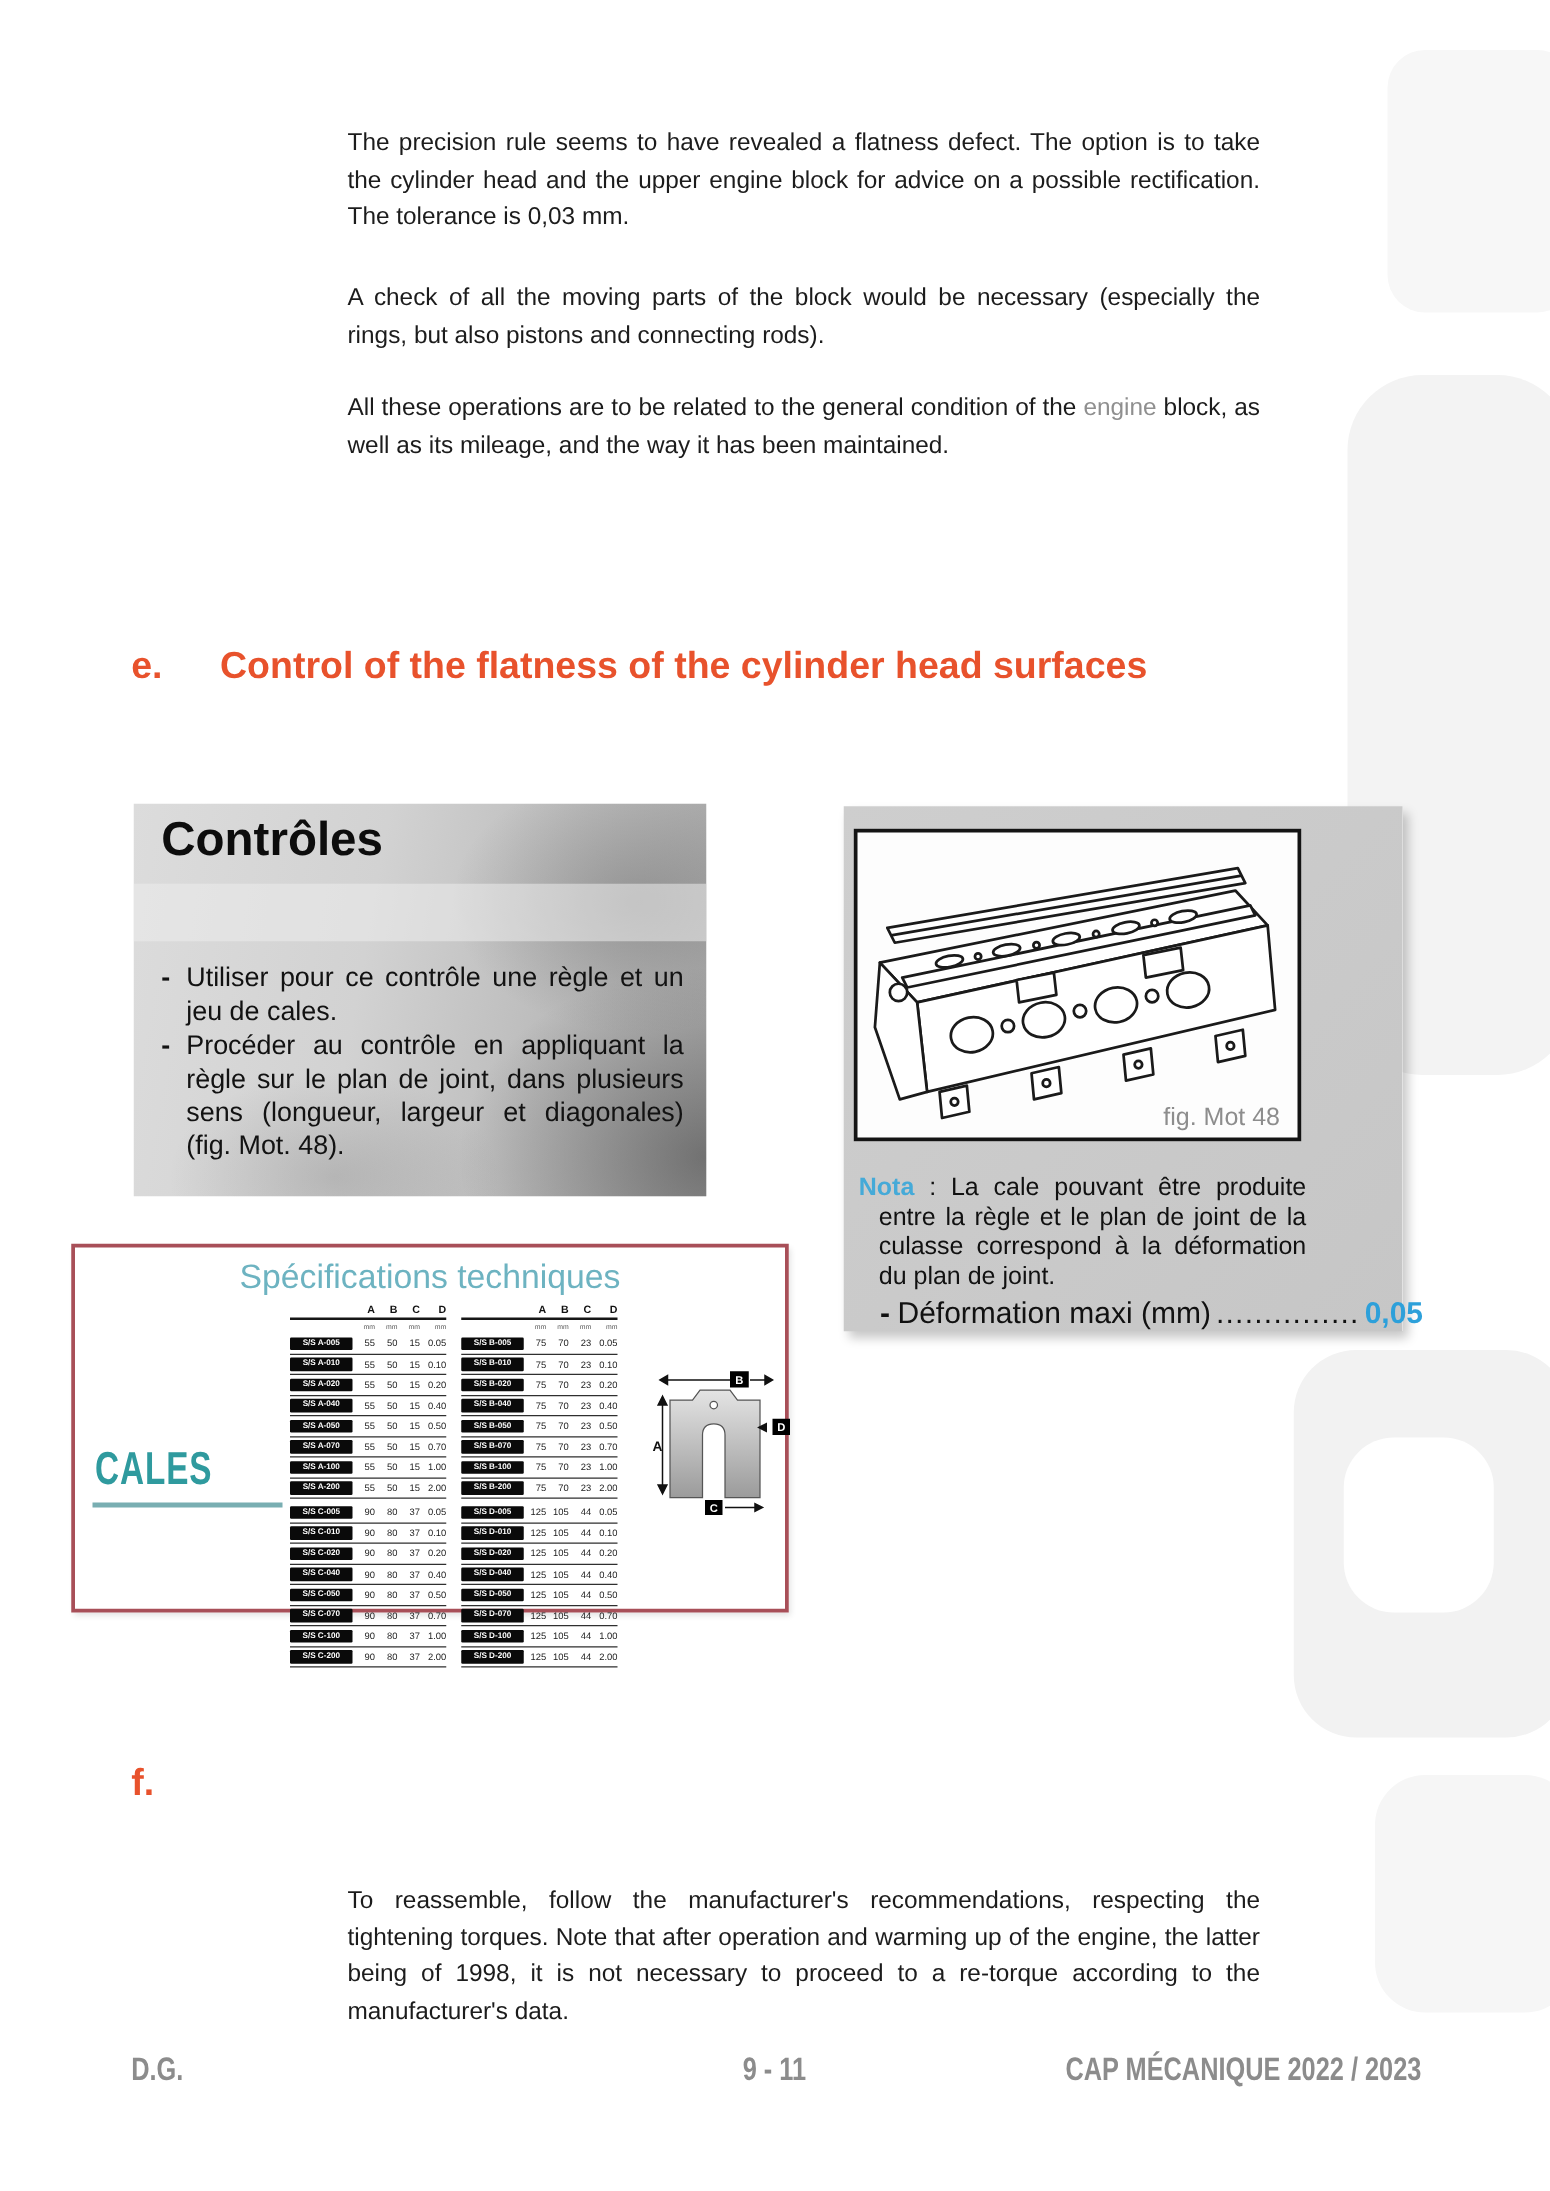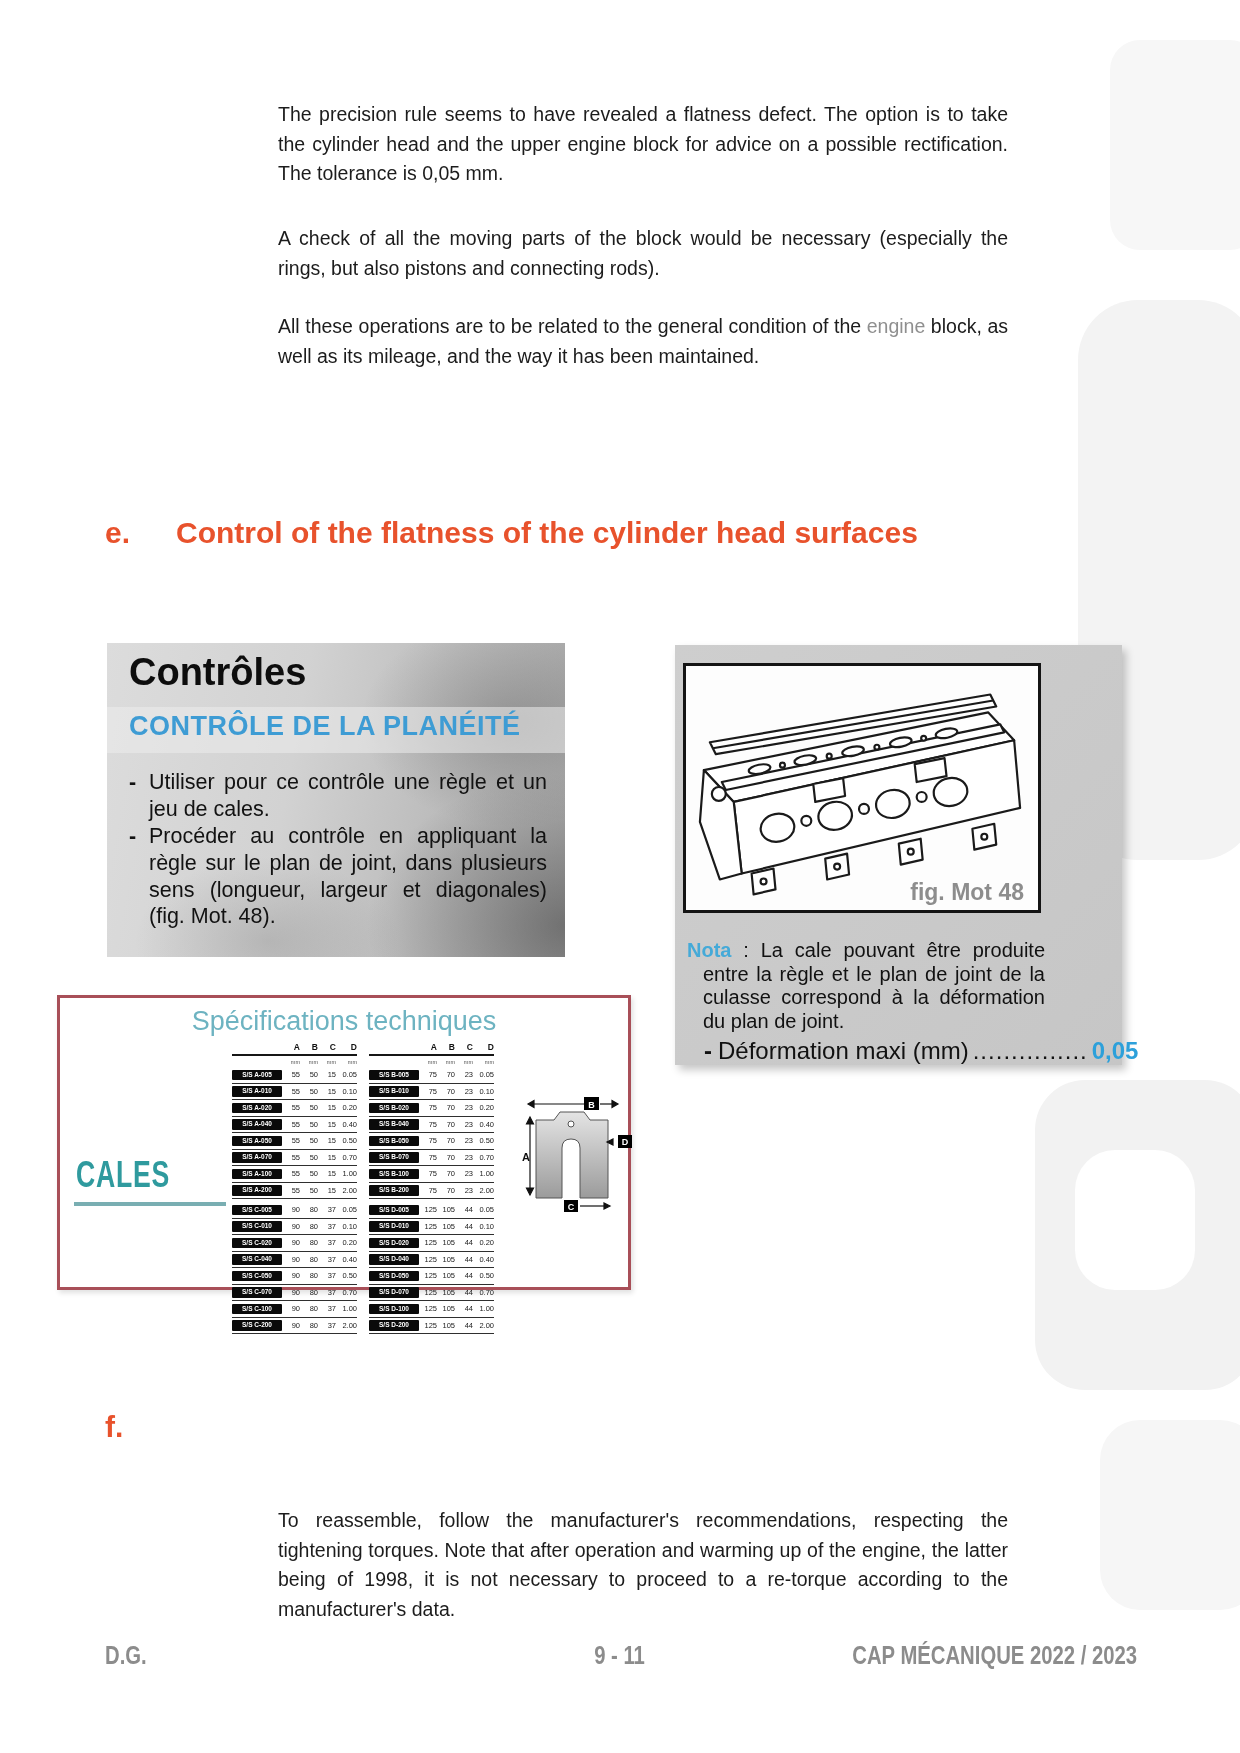--- a/index.html
+++ b/index.html
@@ -36,21 +36,21 @@
   .cb-bullets{position:absolute;left:22px;top:126px;width:418px;font-size:21.5px;line-height:1.25;color:#121212;}
   .bullet{display:flex;}
   .bullet .dash{width:20px;flex:0 0 20px;font-weight:bold;}
   .bullet .btext{flex:1;text-align:justify;}
 
   
   .fig-panel{left:675px;top:645px;width:447px;height:420px;background:linear-gradient(135deg,#cecece,#c6c6c6);
              box-shadow:4px 5px 8px rgba(0,0,0,0.22);}
   .fig-frame{position:absolute;left:8px;top:18px;width:358px;height:250px;background:#fdfdfd;
              border:3px solid #141414;box-sizing:border-box;}
-  .fig-caption{position:absolute;right:14px;bottom:4px;font-size:23px;font-weight:bold;color:#8d8d8d;}
+  .fig-caption{position:absolute;right:14px;bottom:4px;font-size:20px;font-weight:normal;color:#8d8d8d;}
   .nota{position:absolute;left:12px;top:294px;width:342px;font-size:20px;line-height:1.18;
         text-align:justify;padding-left:16px;text-indent:-16px;color:#111;}
   .nota-label{font-weight:bold;color:#45aad8;}
   .deform-line{position:absolute;left:4px;top:392px;width:356px;font-size:24px;color:#111;white-space:nowrap;margin-left:25px;}
   .d-dash{font-weight:bold;margin-right:6px;}
   .d-dots{letter-spacing:1px;margin-left:4px;}
   .d-value{font-weight:bold;color:#2da0da;margin-left:4px;}
 
   
   .spec-box{left:57px;top:995px;width:574px;height:295px;background:#fff;border:3px solid #a84f58;
@@ -90,31 +90,30 @@
 <body>
 
 <div class="page">
 
   <div class="wm wm0"></div>
   <div class="wm wm1"></div>
   <div class="wm wm2"></div>
   <div class="wm wm2b"></div>
   <div class="wm wm3"></div>
 
-  <p class="para p1">The precision rule seems to have revealed a flatness defect. The option is to take the cylinder head and the upper engine block for advice on a possible rectification. The tolerance is 0,05 mm.</p>
+  <p class="para p1">The precision rule seems to have revealed a flatness defect. The option is to take the cylinder head and the upper engine block for advice on a possible rectification. The tolerance is 0,03 mm.</p>
   <p class="para p2">A check of all the moving parts of the block would be necessary (especially the rings, but also pistons and connecting rods).</p>
   <p class="para p3"><span>All these operations are to be related to the general condition of the </span><span class="gray-word">engine</span><span> block, as well as its mileage, and the way it has been maintained.</span></p>
 
   <div class="sec-num e-num">e.</div>
   <div class="sec-title e-title">Control of the flatness of the cylinder head surfaces</div>
 
   <div class="z controls-box">
     <div class="cb-band"></div>
     <div class="cb-title">Contrôles</div>
-    <div class="cb-subtitle">CONTRÔLE DE LA PLANÉITÉ</div>
     <div class="cb-bullets">
       <div class="bullet">
         <span class="dash">-</span>
         <span class="btext">Utiliser pour ce contrôle une règle et un jeu de cales.</span>
       </div>
       <div class="bullet">
         <span class="dash">-</span>
         <span class="btext">Procéder au contrôle en appliquant la règle sur le plan de joint, dans plusieurs sens (longueur, largeur et diagonales) (fig. Mot. 48).</span>
       </div>
     </div>

